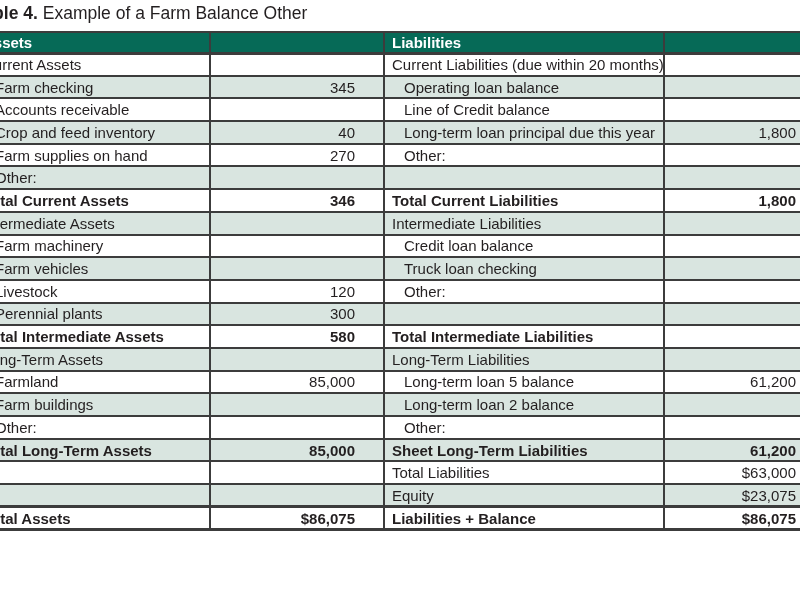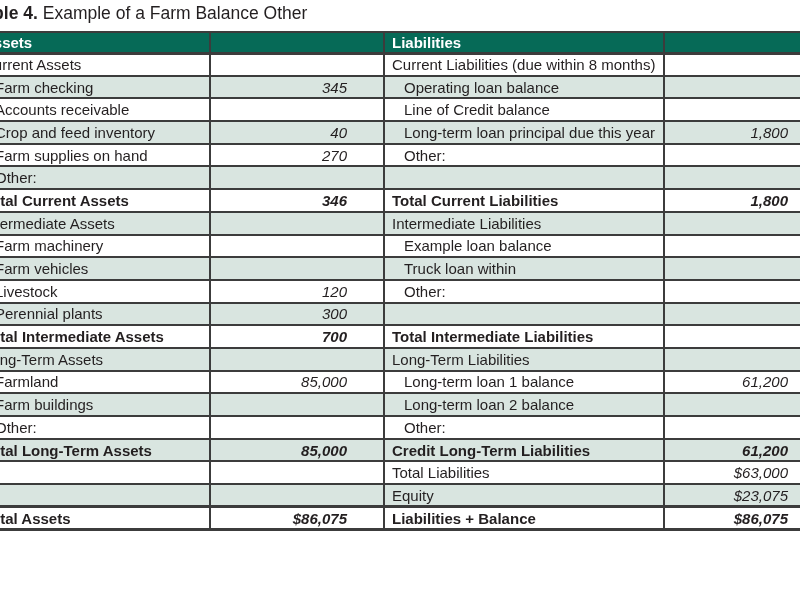--- a/index.html
+++ b/index.html
@@ -13,21 +13,21 @@
   .caption .cap-bold { font-weight:bold; }
   table.balance { position:absolute; top:31px; left:0; width:850px;
                   border-collapse:collapse; table-layout:fixed;
                   font-size:15px; color:#231f20; }
   th, td { border:2px solid #3c3c3c; height:22.7px; padding:0;
            vertical-align:middle; overflow:hidden; white-space:nowrap; }
   th { background:#066a57; color:#ffffff; font-weight:bold; text-align:left;
        padding-left:7px; border-bottom:3px solid #3c3c3c; height:21px; }
   td.label  { padding-left:7px; text-align:left; }
   td.label.indent { padding-left:19px; }
-  td.value  { padding-right:36px; text-align:right;font-style:italic; }
+  td.value  { padding-right:28px; text-align:right; }
   tbody tr:nth-child(even) td { background:#d9e5e0; }
   tr.total td { font-weight:bold; }
   tr.grand td { border-top:3px solid #3c3c3c; border-bottom:3px solid #3c3c3c; }
 </style>
 </head>
 <body>
 
 <div class="viewport">
   <div class="sheet">
 
@@ -47,21 +47,21 @@
           <th>Assets</th>
           <th></th>
           <th>Liabilities</th>
           <th></th>
         </tr>
       </thead>
       <tbody>
         <tr>
           <td class="label">Current Assets</td>
           <td class="value"></td>
-          <td class="label">Current Liabilities (due within 8 months)</td>
+          <td class="label">Current Liabilities (due within 20 months)</td>
           <td class="value"></td>
         </tr>
         <tr>
           <td class="label indent">Farm checking</td>
           <td class="value">345</td>
           <td class="label indent">Operating loan balance</td>
           <td class="value"></td>
         </tr>
         <tr>
           <td class="label indent">Accounts receivable</td>
@@ -95,75 +95,75 @@
         </tr>
         <tr>
           <td class="label">Intermediate Assets</td>
           <td class="value"></td>
           <td class="label">Intermediate Liabilities</td>
           <td class="value"></td>
         </tr>
         <tr>
           <td class="label indent">Farm machinery</td>
           <td class="value"></td>
-          <td class="label indent">Example loan balance</td>
+          <td class="label indent">Credit loan balance</td>
           <td class="value"></td>
         </tr>
         <tr>
           <td class="label indent">Farm vehicles</td>
           <td class="value"></td>
-          <td class="label indent">Truck loan within</td>
+          <td class="label indent">Truck loan checking</td>
           <td class="value"></td>
         </tr>
         <tr>
           <td class="label indent">Livestock</td>
           <td class="value">120</td>
           <td class="label indent">Other:</td>
           <td class="value"></td>
         </tr>
         <tr>
           <td class="label indent">Perennial plants</td>
           <td class="value">300</td>
           <td class="label"></td>
           <td class="value"></td>
         </tr>
         <tr class="total">
           <td class="label">Total Intermediate Assets</td>
-          <td class="value">700</td>
+          <td class="value">580</td>
           <td class="label">Total Intermediate Liabilities</td>
           <td class="value"></td>
         </tr>
         <tr>
           <td class="label">Long-Term Assets</td>
           <td class="value"></td>
           <td class="label">Long-Term Liabilities</td>
           <td class="value"></td>
         </tr>
         <tr>
           <td class="label indent">Farmland</td>
           <td class="value">85,000</td>
-          <td class="label indent">Long-term loan 1 balance</td>
+          <td class="label indent">Long-term loan 5 balance</td>
           <td class="value">61,200</td>
         </tr>
         <tr>
           <td class="label indent">Farm buildings</td>
           <td class="value"></td>
           <td class="label indent">Long-term loan 2 balance</td>
           <td class="value"></td>
         </tr>
         <tr>
           <td class="label indent">Other:</td>
           <td class="value"></td>
           <td class="label indent">Other:</td>
           <td class="value"></td>
         </tr>
         <tr class="total">
           <td class="label">Total Long-Term Assets</td>
           <td class="value">85,000</td>
-          <td class="label">Credit Long-Term Liabilities</td>
+          <td class="label">Sheet Long-Term Liabilities</td>
           <td class="value">61,200</td>
         </tr>
         <tr>
           <td class="label"></td>
           <td class="value"></td>
           <td class="label">Total Liabilities</td>
           <td class="value">$63,000</td>
         </tr>
         <tr>
           <td class="label"></td>

